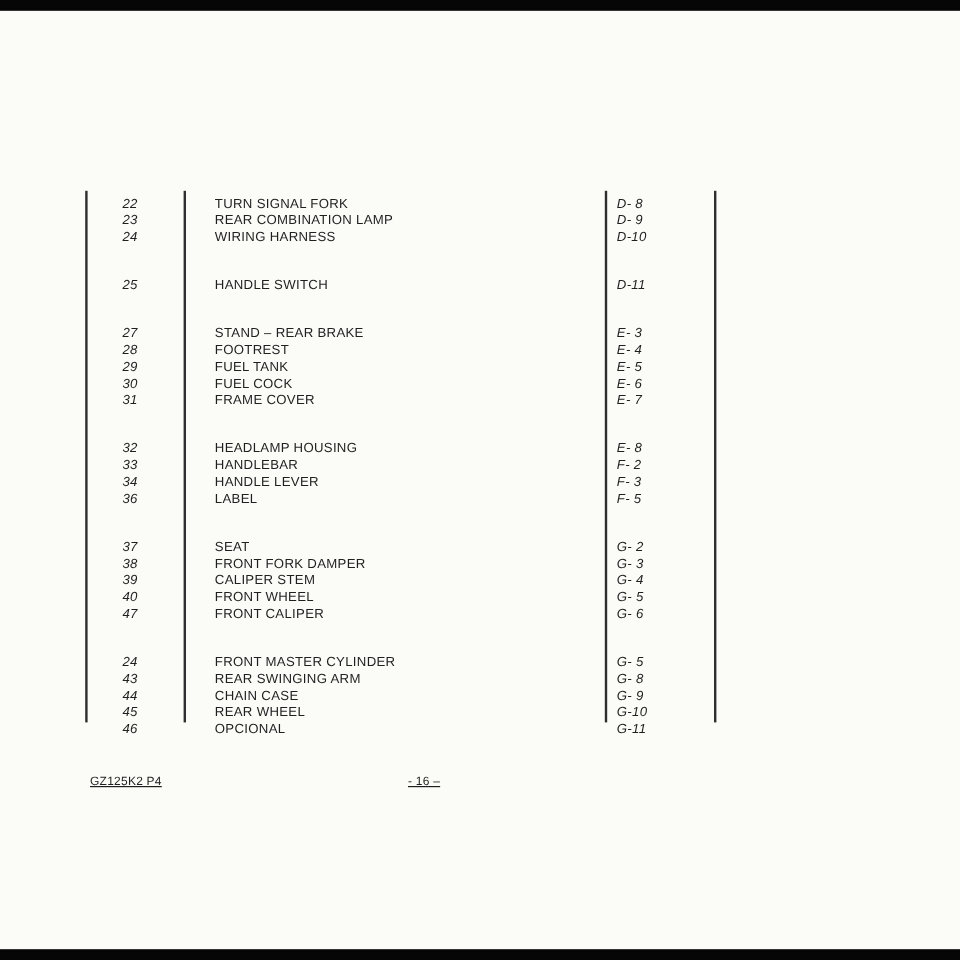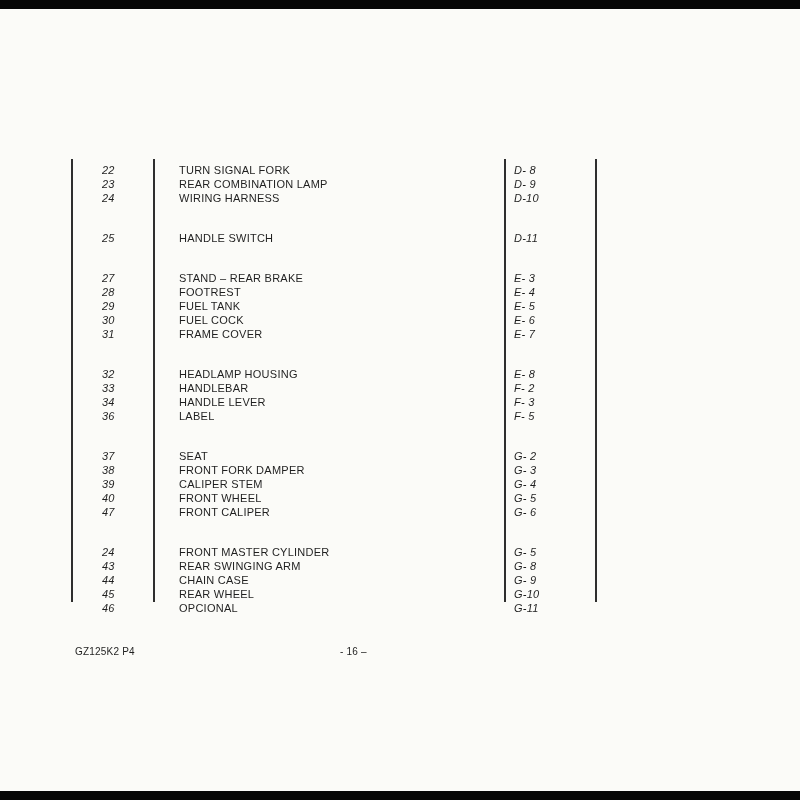--- a/index.html
+++ b/index.html
@@ -35,21 +35,21 @@
     font-size: 11px; line-height: 14px;
     letter-spacing: 0.25px;
     white-space: pre;
   }
   .row .no   { left: 102px; font-style: italic; }
   .row .name { left: 179px; }
   .row .ref  { left: 514px; font-style: italic; }
   .footer-left, .footer-center {
     position: absolute; top: 645px;
     font-size: 10px; line-height: 13px;
-    letter-spacing: 0.2px; white-space: pre;
+    letter-spacing: 0.2px; white-space: pre; text-decoration: underline;
   }
   .footer-left { left: 75px; }
   .footer-center { left: 340px; }
 </style>
 </head>
 <body style="--page-bg: #fbfbf8; --bar: #060606; --ink: #1f1f1f; --line: #2e2e2e;">
 
 <div class="bar top"></div>
 <div class="bar bottom"></div>
 

